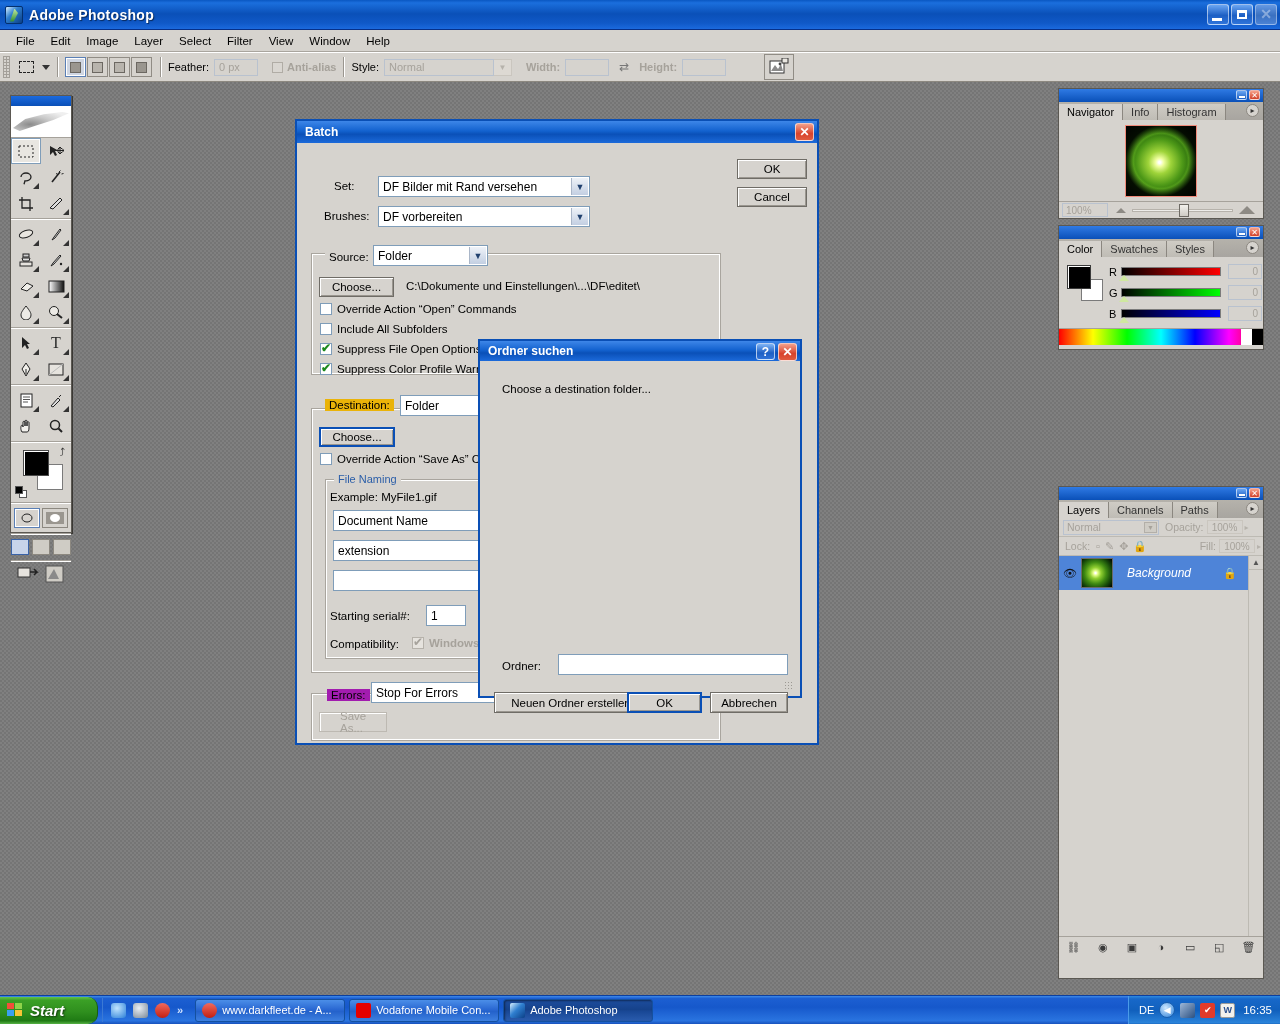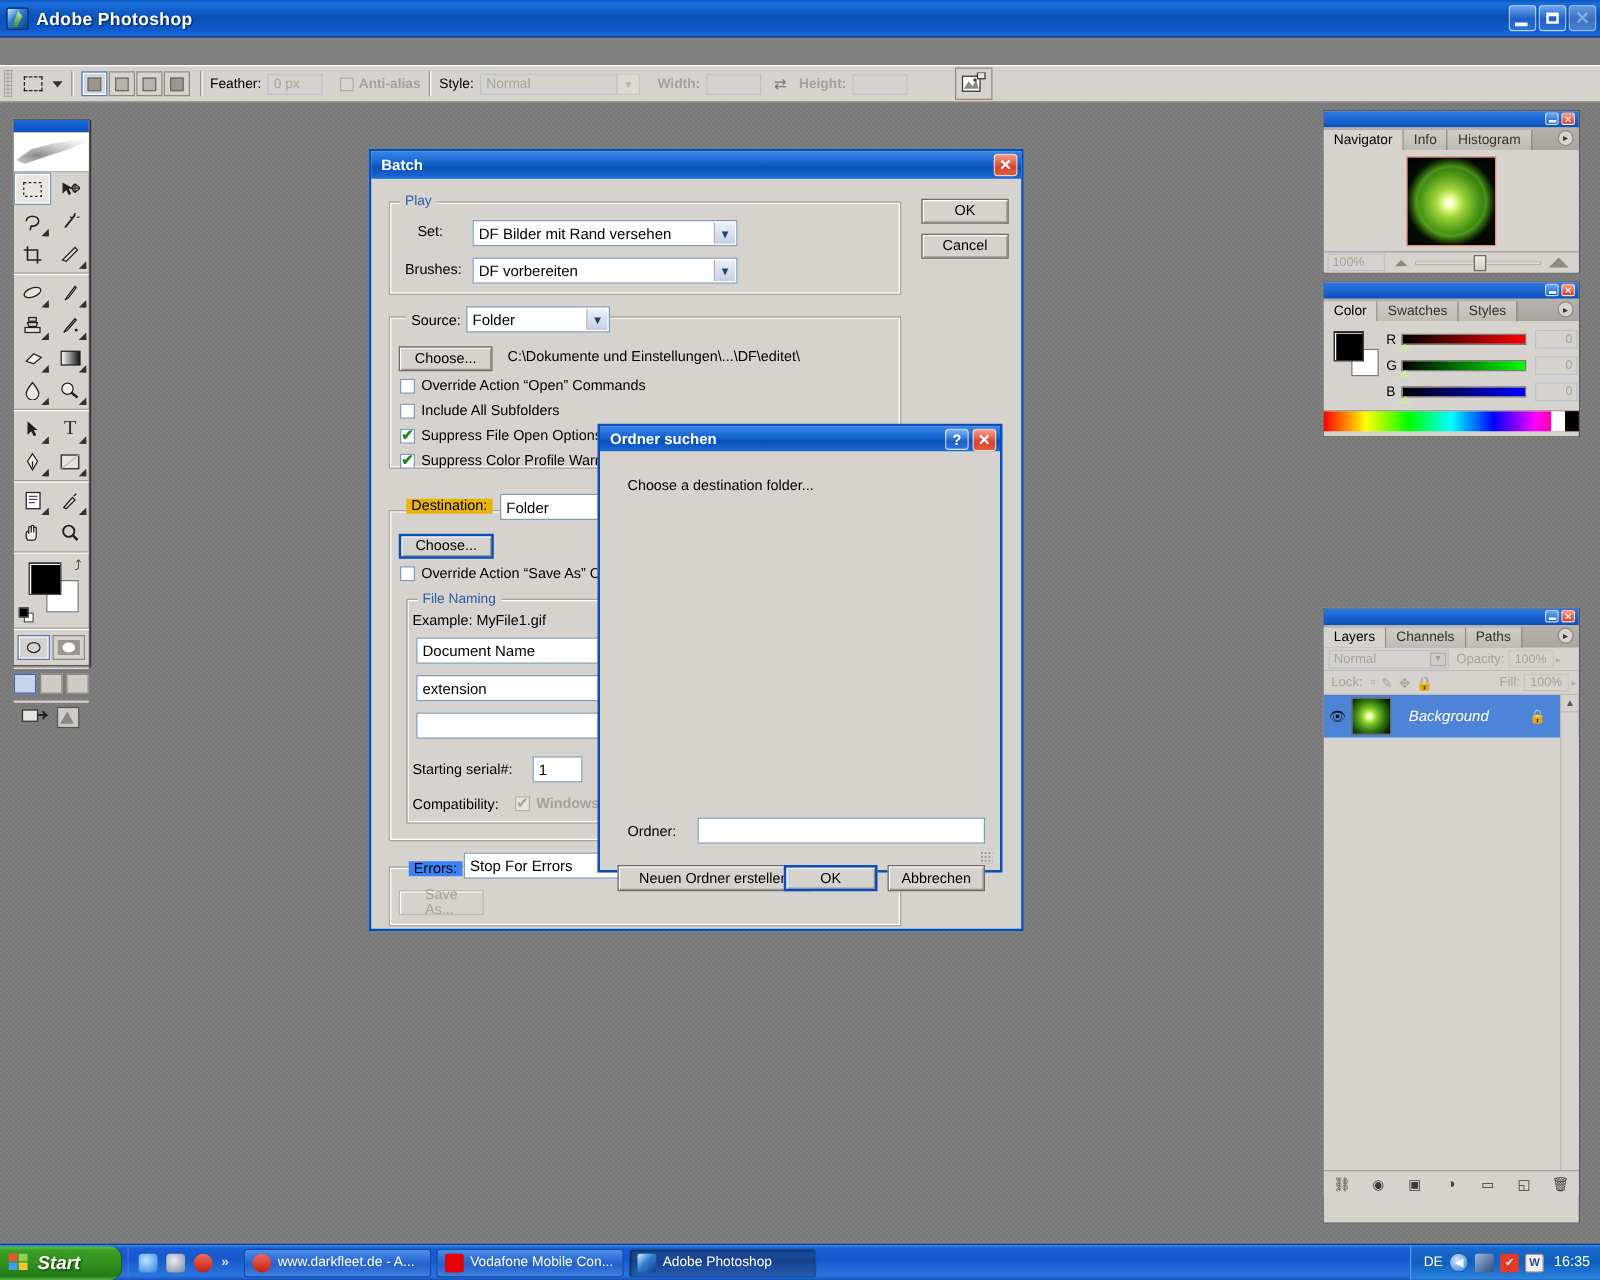--- a/index.html
+++ b/index.html
@@ -399,20 +399,31 @@
         </div>
       <div class="winbtn max">
           <span class="g"></span>
         </div>
       <div class="winbtn close">
           <span class="g">✕</span>
         </div>
     </div>
   </div>
 
+  <div id="menubar">
+    <div class="mi">File</div>
+    <div class="mi">Edit</div>
+    <div class="mi">Image</div>
+    <div class="mi">Layer</div>
+    <div class="mi">Select</div>
+    <div class="mi">Filter</div>
+    <div class="mi">View</div>
+    <div class="mi">Window</div>
+    <div class="mi">Help</div>
+  </div>
 
   <div id="optionsbar">
     <div class="grip"></div>
     <div class="obar-tool">
         <div class="marquee-ico"></div>
       </div>
     <div class="caret"></div>
     <div class="vsep"></div>
     <div class="obtn sel">
         <div class="sqi"></div>
@@ -788,23 +799,20 @@
       <div class="fi">🗑</div>
     </div>
   </div>
 
   <div id="batch-dialog">
     <div class="dlg-title">
       <span>Batch</span>
       <div class="dlg-close">✕</div>
     </div>
 
-    <div class="group" style="left:14px; top:40px; width:410px; height:75px;">
-      <span class="group-label">Play</span>
-    </div>
     <span class="lab" style="position:absolute; left:37px; top:59px;">Set:</span>
     <div class="combo" style="position:absolute; left:81px; top:55px; width:212px;text-align:right;">
       <span>DF Bilder mit Rand versehen</span>
       <span class="arrow">▼</span>
     </div>
     <span class="lab" style="position:absolute; left:27px; top:89px;">Brushes:</span>
     <div class="combo" style="position:absolute; left:81px; top:85px; width:212px;">
       <span>DF vorbereiten</span>
       <span class="arrow">▼</span>
     </div>
@@ -859,21 +867,21 @@
     <div class="txtbox" style="position:absolute; left:36px; top:449px; width:290px;"></div>
     <span class="lab" style="position:absolute; left:33px; top:489px;">Starting serial#:</span>
     <div class="txtbox" style="position:absolute; left:129px; top:484px; width:40px;">1</div>
     <span class="lab" style="position:absolute; left:33px; top:517px;">Compatibility:</span>
     <div class="cbx" style="position:absolute; left:115px; top:516px;">
       <span class="box dison"></span>
       <span class="lbl-dis">Windows</span>
     </div>
 
     <div class="group" style="left:14px; top:572px; width:410px; height:48px;"></div>
-    <span class="lab" style="position:absolute; left:30px; top:568px; background:#3b82f6; padding:0 4px;text-align:center;">Errors:</span>
+    <span class="lab" style="position:absolute; left:30px; top:568px; background:#a21caf; padding:0 4px;text-align:center;">Errors:</span>
     <div class="combo" style="position:absolute; left:74px; top:561px; width:150px;">
       <span>Stop For Errors</span>
     </div>
     <div class="btn dis" style="position:absolute; left:22px; top:591px; width:68px;padding-left:20px;">Save As...</div>
   </div>
 
   <div id="folder-dialog">
     <div class="dlg-title">
       <span>Ordner suchen</span>
       <div class="dlg-help">?</div>

